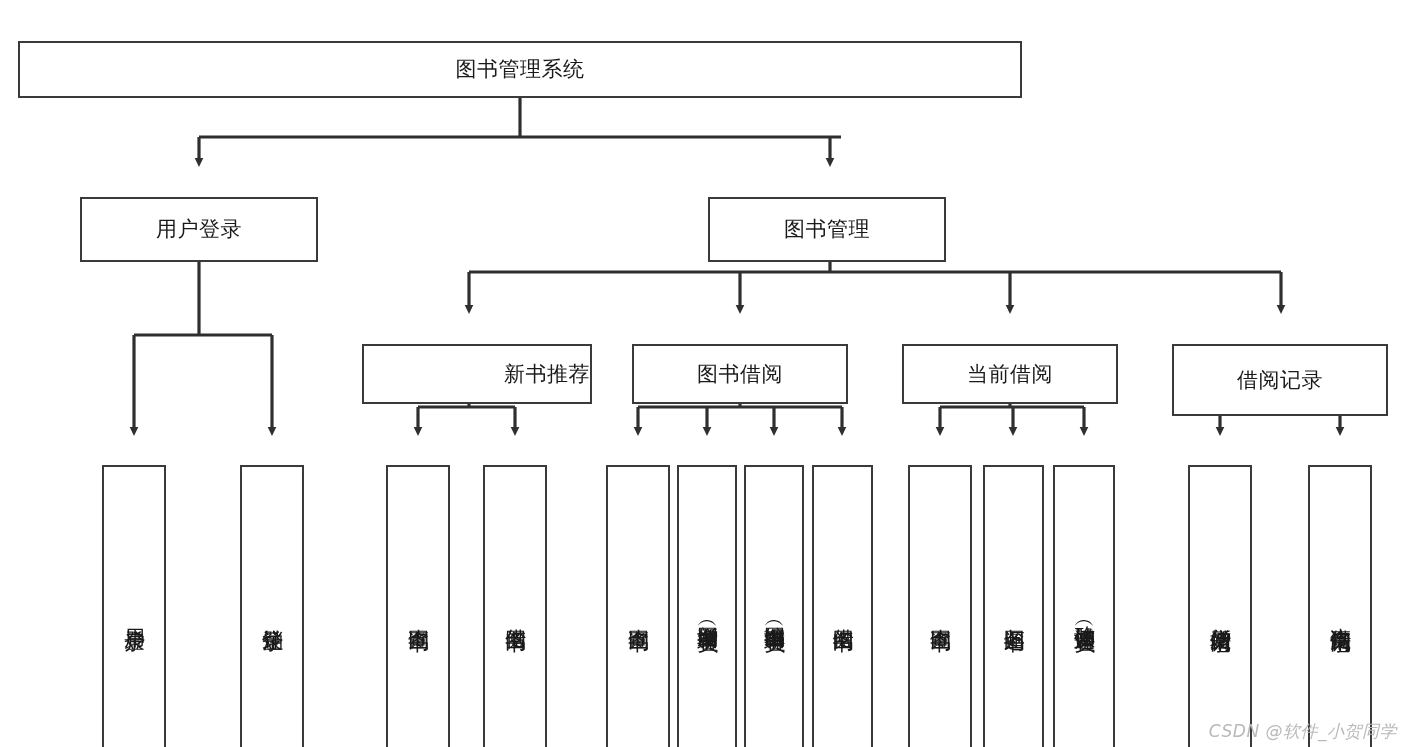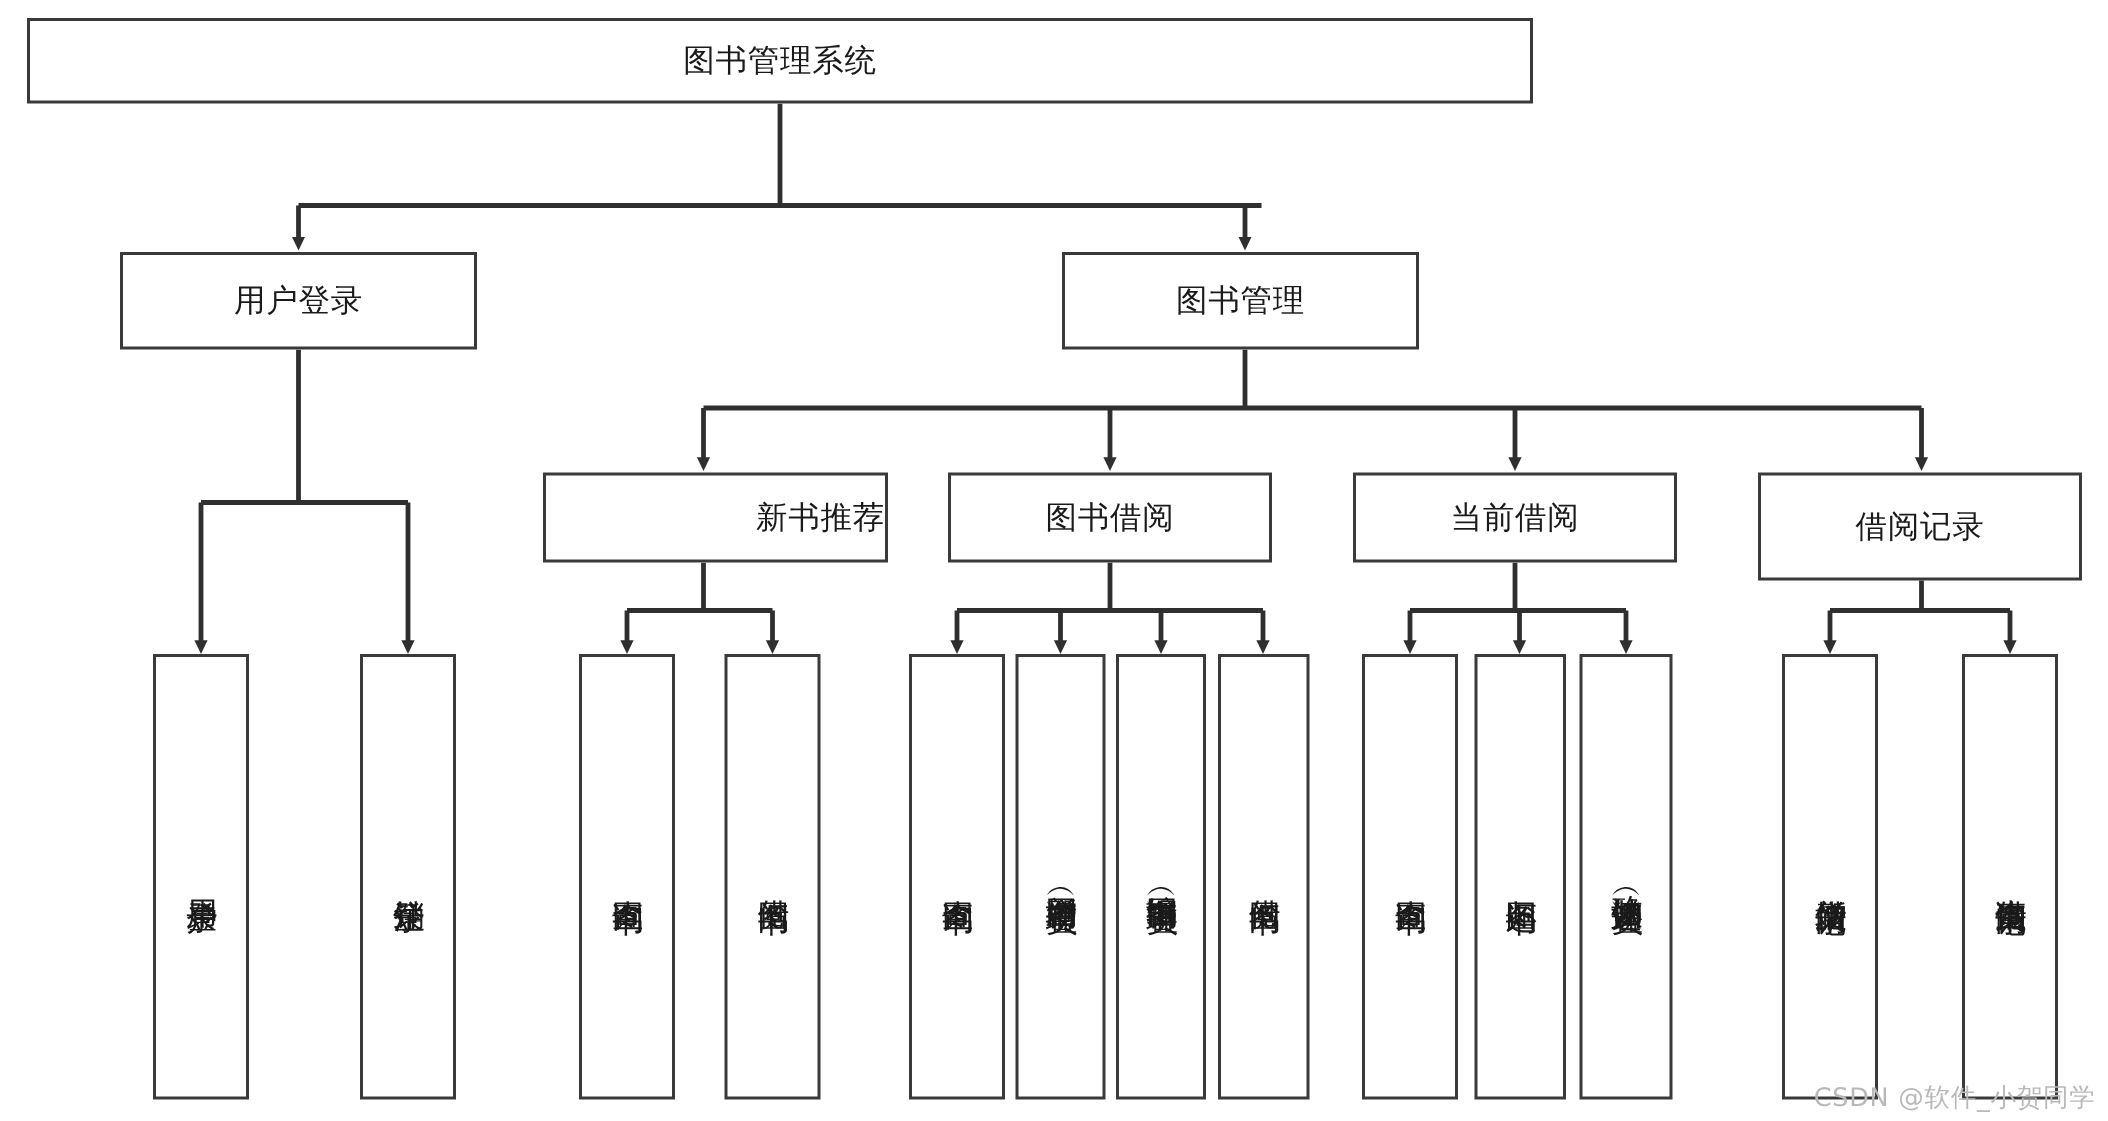--- a/index.html
+++ b/index.html
@@ -29,20 +29,21 @@
   }
   .node {
     position: absolute;
     box-sizing: border-box;
     border: 2px solid #3a3a3a;
     background: #ffffff;
     display: flex;
     align-items: center;
     justify-content: center;
     z-index: 3;
+    margin-top: 29px;
   }
   .node .lbl {
     font-size: 21px;
     line-height: 1.08;
     color: #1a1a1a;
     letter-spacing: 0.5px;
     white-space: nowrap;
     text-align: center;
   }
   .node.vert {
@@ -62,20 +63,21 @@
   #watermark {
     position: absolute;
     right: 8px;
     bottom: 4px;
     font-size: 17px;
     color: #b9b9b9;
     letter-spacing: 0.5px;
     z-index: 6;
     white-space: nowrap;
     font-family: "DejaVu Sans", "Liberation Sans", sans-serif;
+    font-style: italic;
   }
 </style>
 </head>
 <body>
 
 <div id="canvas">
 
   <svg id="edges" viewBox="0 0 1405 747" xmlns="http://www.w3.org/2000/svg">
     <defs>
       <marker id="arrow" markerWidth="11" markerHeight="11" refX="4.2" refY="5" orient="auto" markerUnits="userSpaceOnUse">

